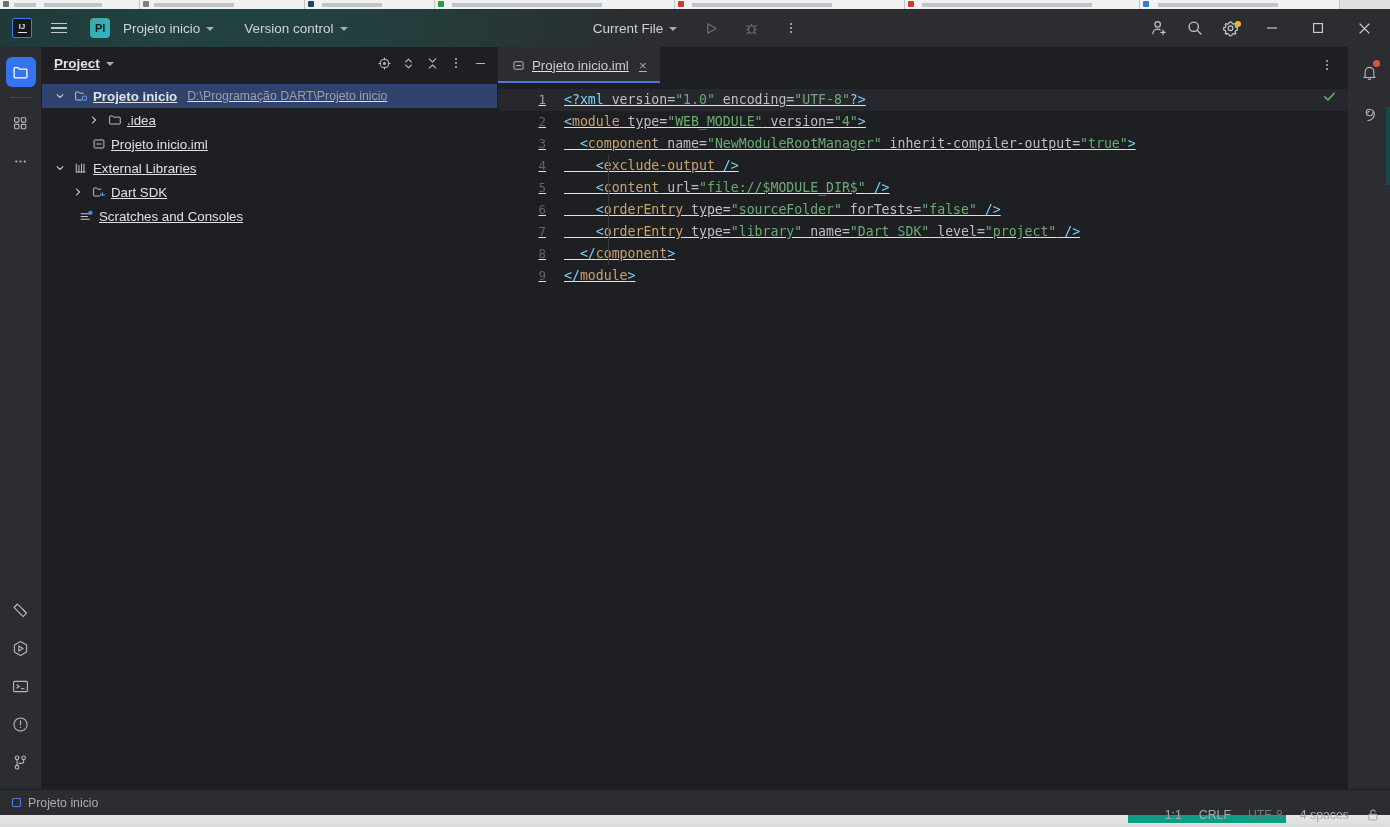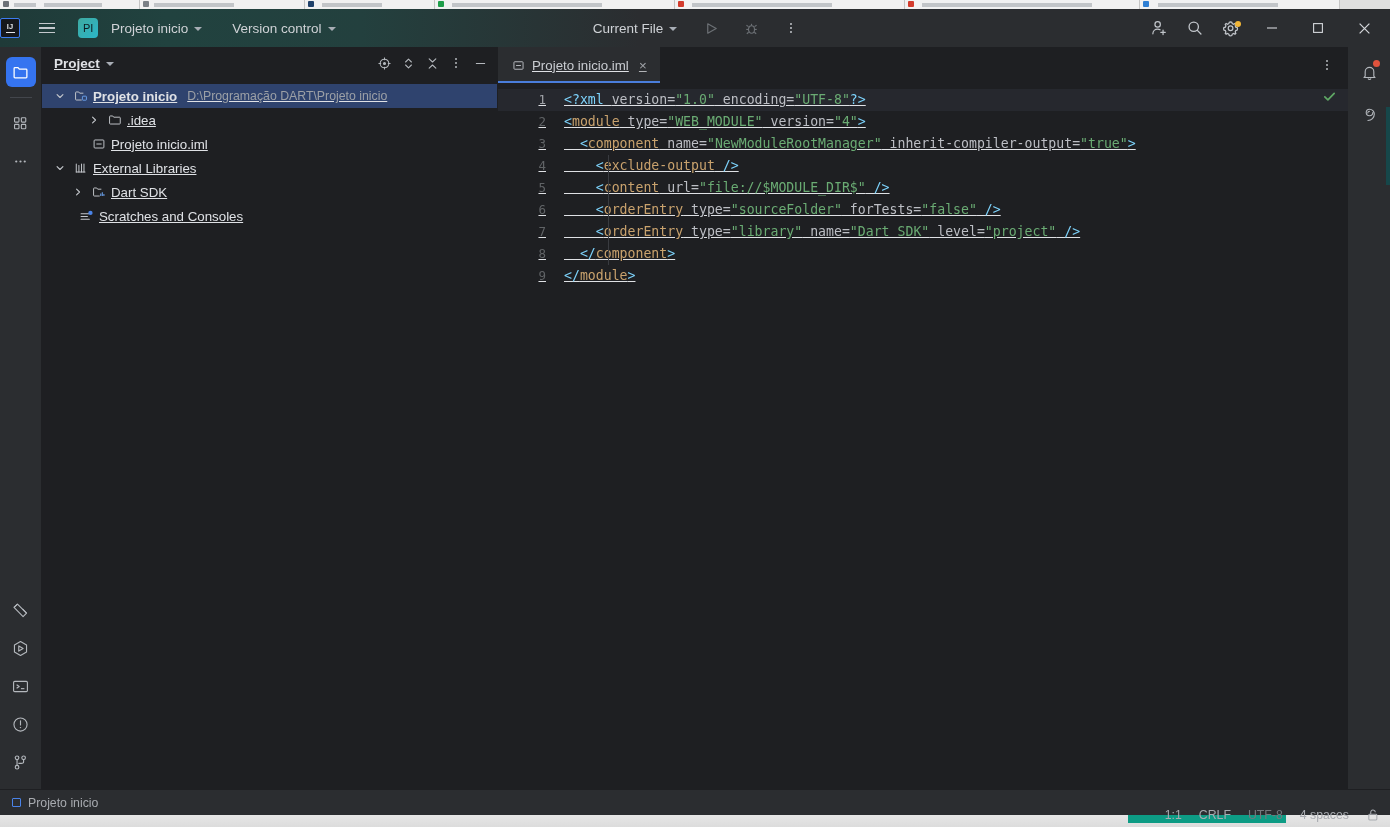--- a/index.html
+++ b/index.html
@@ -35,36 +35,36 @@
     position: absolute; left: 0; top: 9px; width: 1390px; height: 806px;
     background: #1e1f22; color: #dfe1e5; display: flex; flex-direction: column;
   }
 
   
   #toolbar {
     height: 38px; flex: 0 0 38px; display: flex; align-items: center;
     background: linear-gradient(90deg,#1f3a38 0%,#21423f 12%,#23403e 26%,#2b2d30 46%,#2b2d30 100%);
     position: relative;
   }
-  .tb-left { display: flex; align-items: center; gap: 0; padding-left: 0; }
+  .tb-left { display: flex; align-items: center; gap: 0; padding-left: 12px; }
   .ij-logo {
     width: 20px; height: 20px; border: 1.6px solid #3d7cf0; border-radius: 2px;
     background: #16181c; display: flex; align-items: center; justify-content: center;
     font-size: 8px; font-weight: bold; color: #e3e5e8; letter-spacing: 0px;
     font-family: "Liberation Sans", sans-serif; line-height: 1; flex-direction: column;
   }
   .ij-logo b { font-size: 7.5px; display:block; }
   .ij-logo span.ul { display:block; width:9px; height:1.4px; background:#e3e5e8; margin-top:1px;}
   .burger { width: 30px; height: 28px; display: flex; flex-direction: column;
             align-items: center; justify-content: center; gap: 3px; margin-left: 12px; cursor: pointer;}
   .burger i { display: block; width: 16px; height: 1.6px; background: #c4c8cd; }
   .proj-badge {
     width: 20px; height: 20px; border-radius: 4px;
     background: linear-gradient(135deg,#3fa9a0,#2bb7c9);
-    color: #0e1b1f; font-size: 11px; font-weight: normal; display: flex;
+    color: #0e1b1f; font-size: 11px; font-weight: bold; display: flex;
     align-items: center; justify-content: center; margin-left: 16px; letter-spacing:-.3px;
   }
   .tb-item { display:flex; align-items:center; gap:6px; font-size: 13.5px;
              color:#cfd2d6; padding: 4px 6px; border-radius:4px; cursor:pointer; }
   .tb-item.proj-name { margin-left: 7px; }
   .tb-item.vcs { margin-left: 18px; text-align: right; }
   .chev { width: 0; height: 0; border-left: 4px solid transparent;
           border-right: 4px solid transparent; border-top: 4.5px solid #a8adb5; margin-top:2px;}
   .tb-center { position: absolute; left: 0; right: 0; display: flex;
                justify-content: center; align-items: center; gap: 12px; pointer-events:none;}

